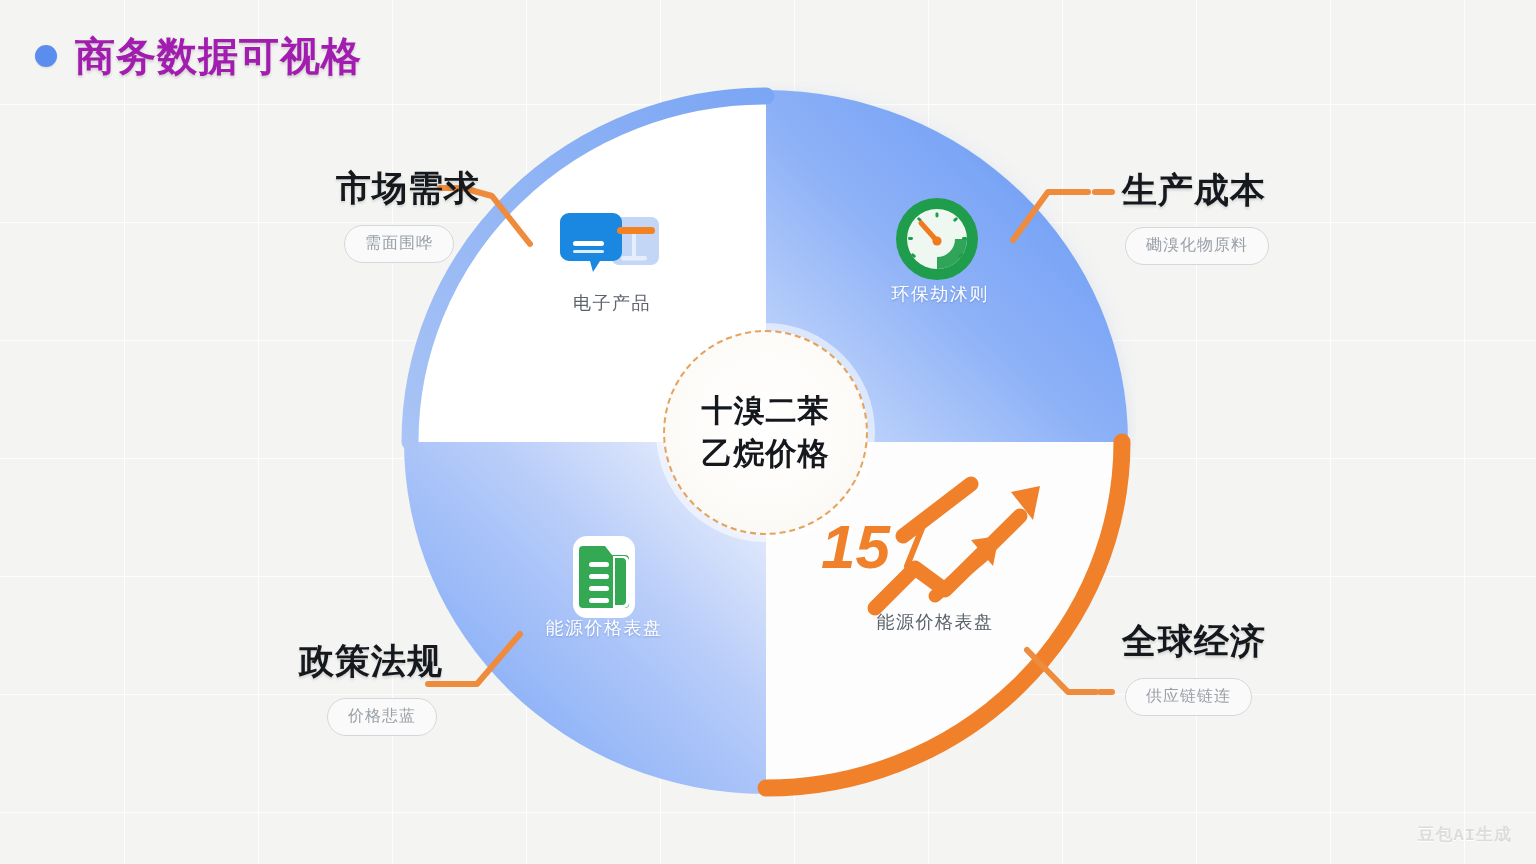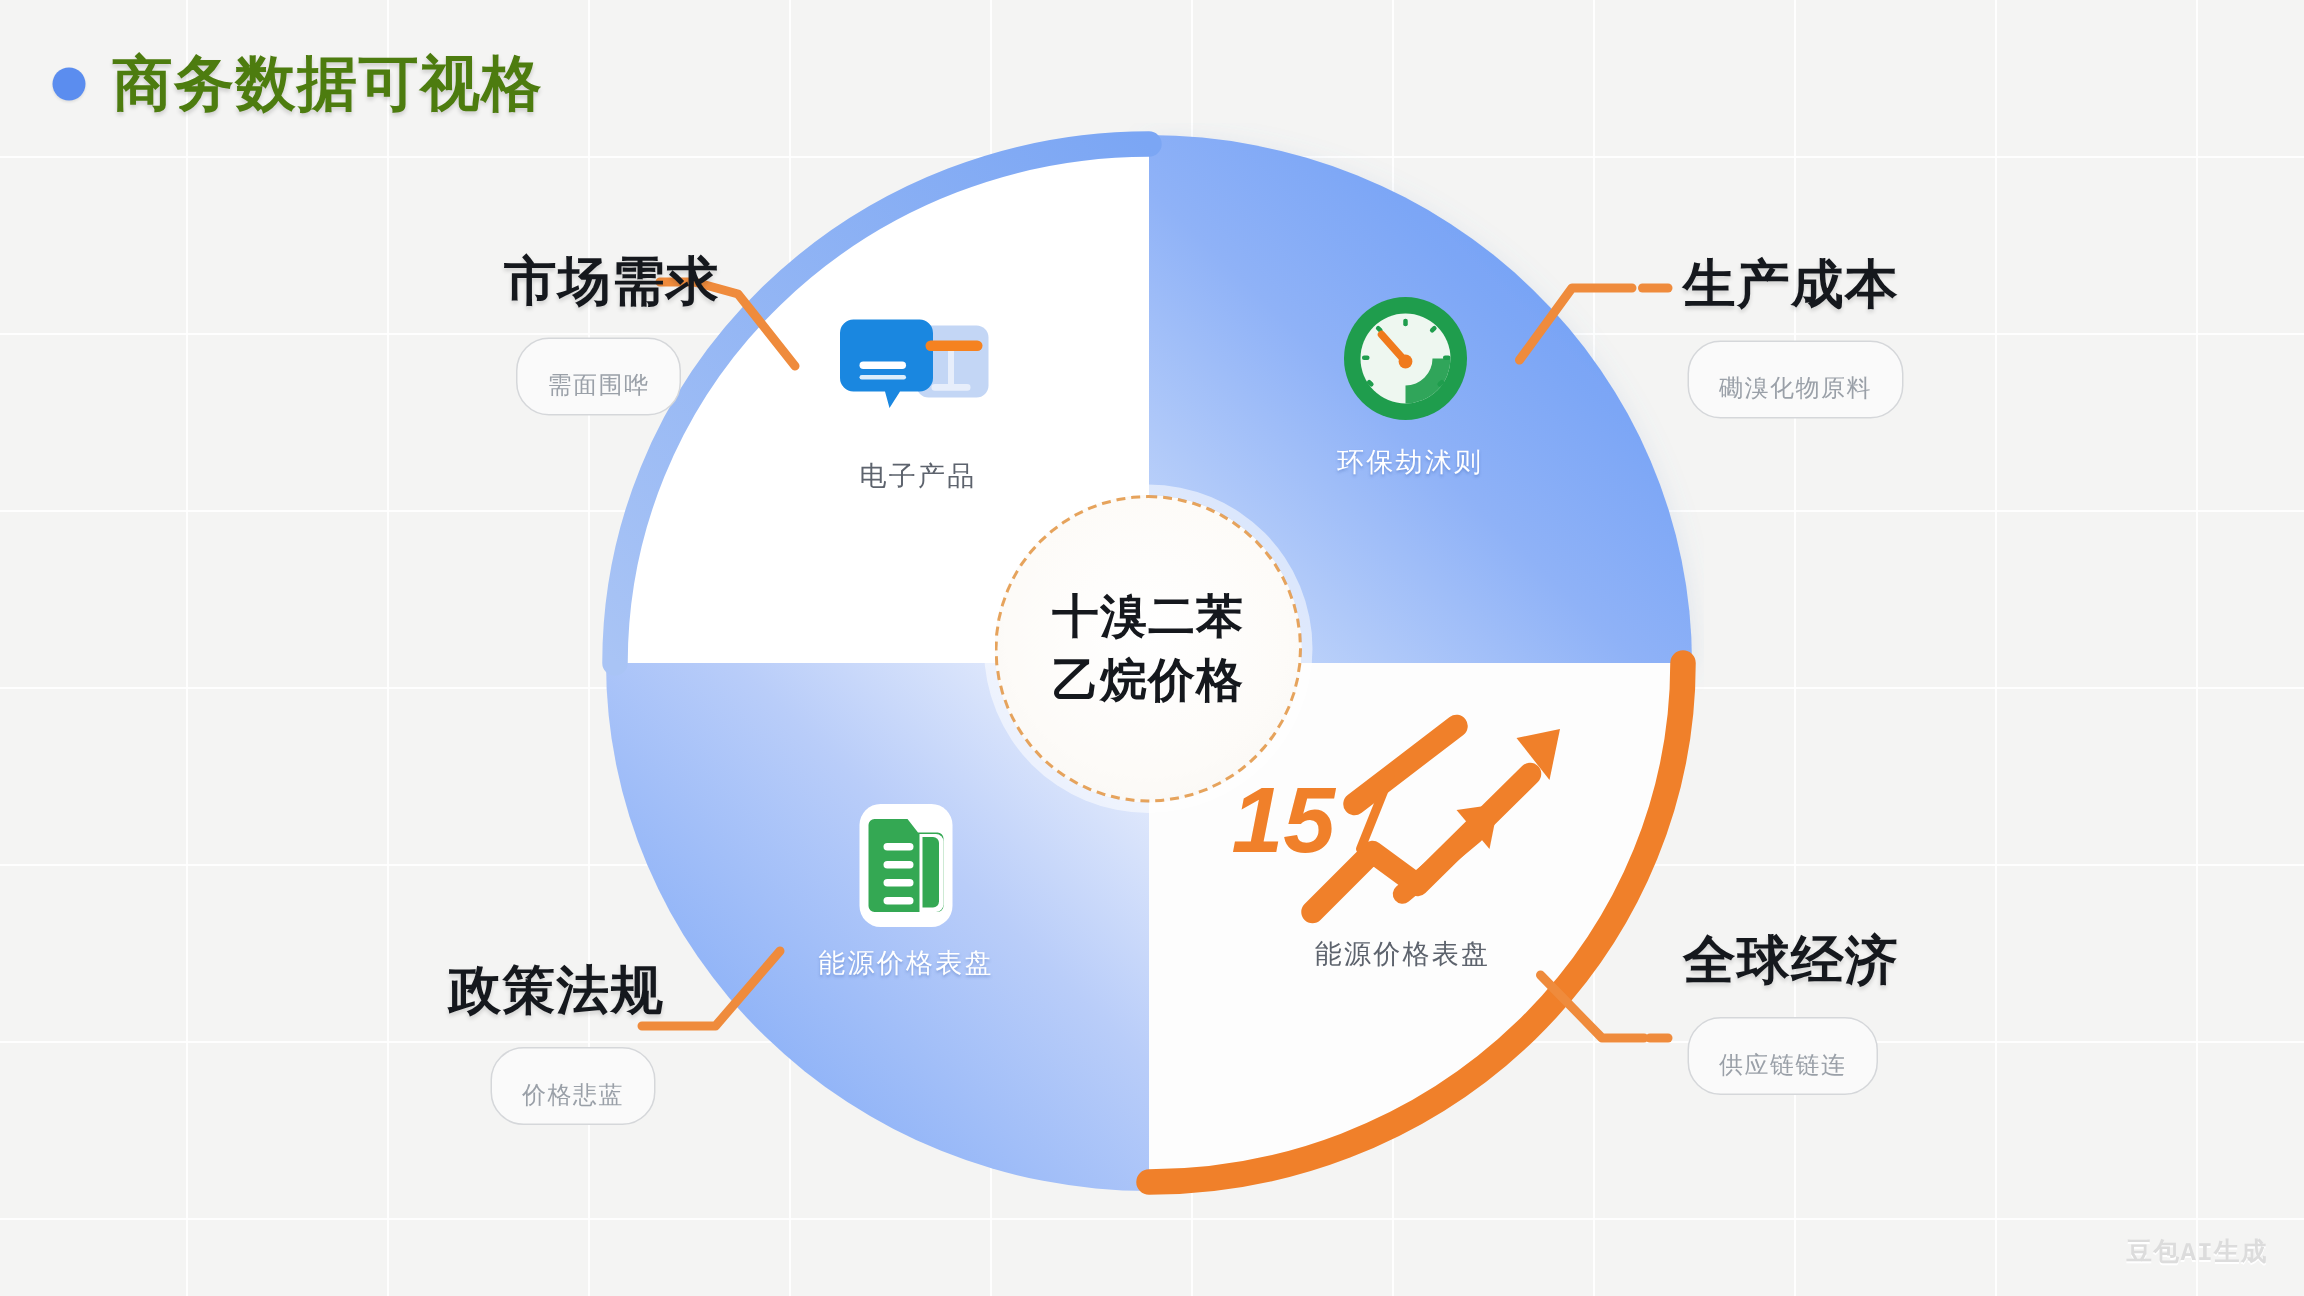--- a/index.html
+++ b/index.html
@@ -26,21 +26,21 @@
   #title-row{
     position:absolute; left:35px; top:36px;
     display:flex; align-items:center; gap:18px;
   }
   #title-bullet{
     width:22px; height:22px; border-radius:50%;
     background:#5b8def; flex:none;
     box-shadow:0 1px 2px rgba(0,0,0,.10);
   }
   #title-text{
-    font-size:40px; font-weight:bold; color:#4d7c0f;
+    font-size:40px; font-weight:bold; color:#a21caf;
     letter-spacing:1px; line-height:1;
     text-shadow:0 2px 3px rgba(0,0,0,.16);
   }
 
   
   #wheel-wrap{
     position:absolute; left:396px; top:82px;
     width:740px; height:720px;
   }
   #wheel-svg{ position:absolute; inset:0; width:100%; height:100%; }
@@ -61,21 +61,21 @@
   .hub-line{
     font-size:31px; font-weight:bold; color:#15181d;
     letter-spacing:1px; line-height:1.32;
     white-space:nowrap;
   }
 
   
   .node{
     position:absolute;
     display:flex; flex-direction:column;
-    align-items:center; gap:14px;
+    align-items:center; 
     width:190px;
   }
   .node-caption{ font-size:18px; letter-spacing:1.5px; white-space:nowrap; }
   .cap-dark{ color:#5d636d; }
   .cap-light{ color:#ffffff; text-shadow:0 1px 2px rgba(40,80,160,.35); }
 
   #node-q1{ left:517px; top:205px; }
   #node-q2{ left:845px; top:196px; }
   #node-q3{ left:509px; top:530px; }
   #node-q4{ left:840px; top:468px; }
@@ -87,21 +87,21 @@
   .callout-title{
     font-size:35px; font-weight:bold; color:#15181d;
     letter-spacing:1px; line-height:1; white-space:nowrap;
     text-shadow:0 2px 3px rgba(0,0,0,.14);
   }
   .callout-pill{
     margin-top:20px;
     align-self:flex-start;
     border:1.5px solid #d5d7da;
     border-radius:22px;
-    padding:21px 20px 8px;
+    padding:7px 20px 8px;
     background:#fafafa;
     font-size:16px;
     color:#9aa0a8;
     letter-spacing:1px;
     white-space:nowrap;
     filter:blur(.45px);
   }
   .callout.right .callout-pill{ align-self:flex-start; }
   .callout.left{ align-items:flex-start; }
 

